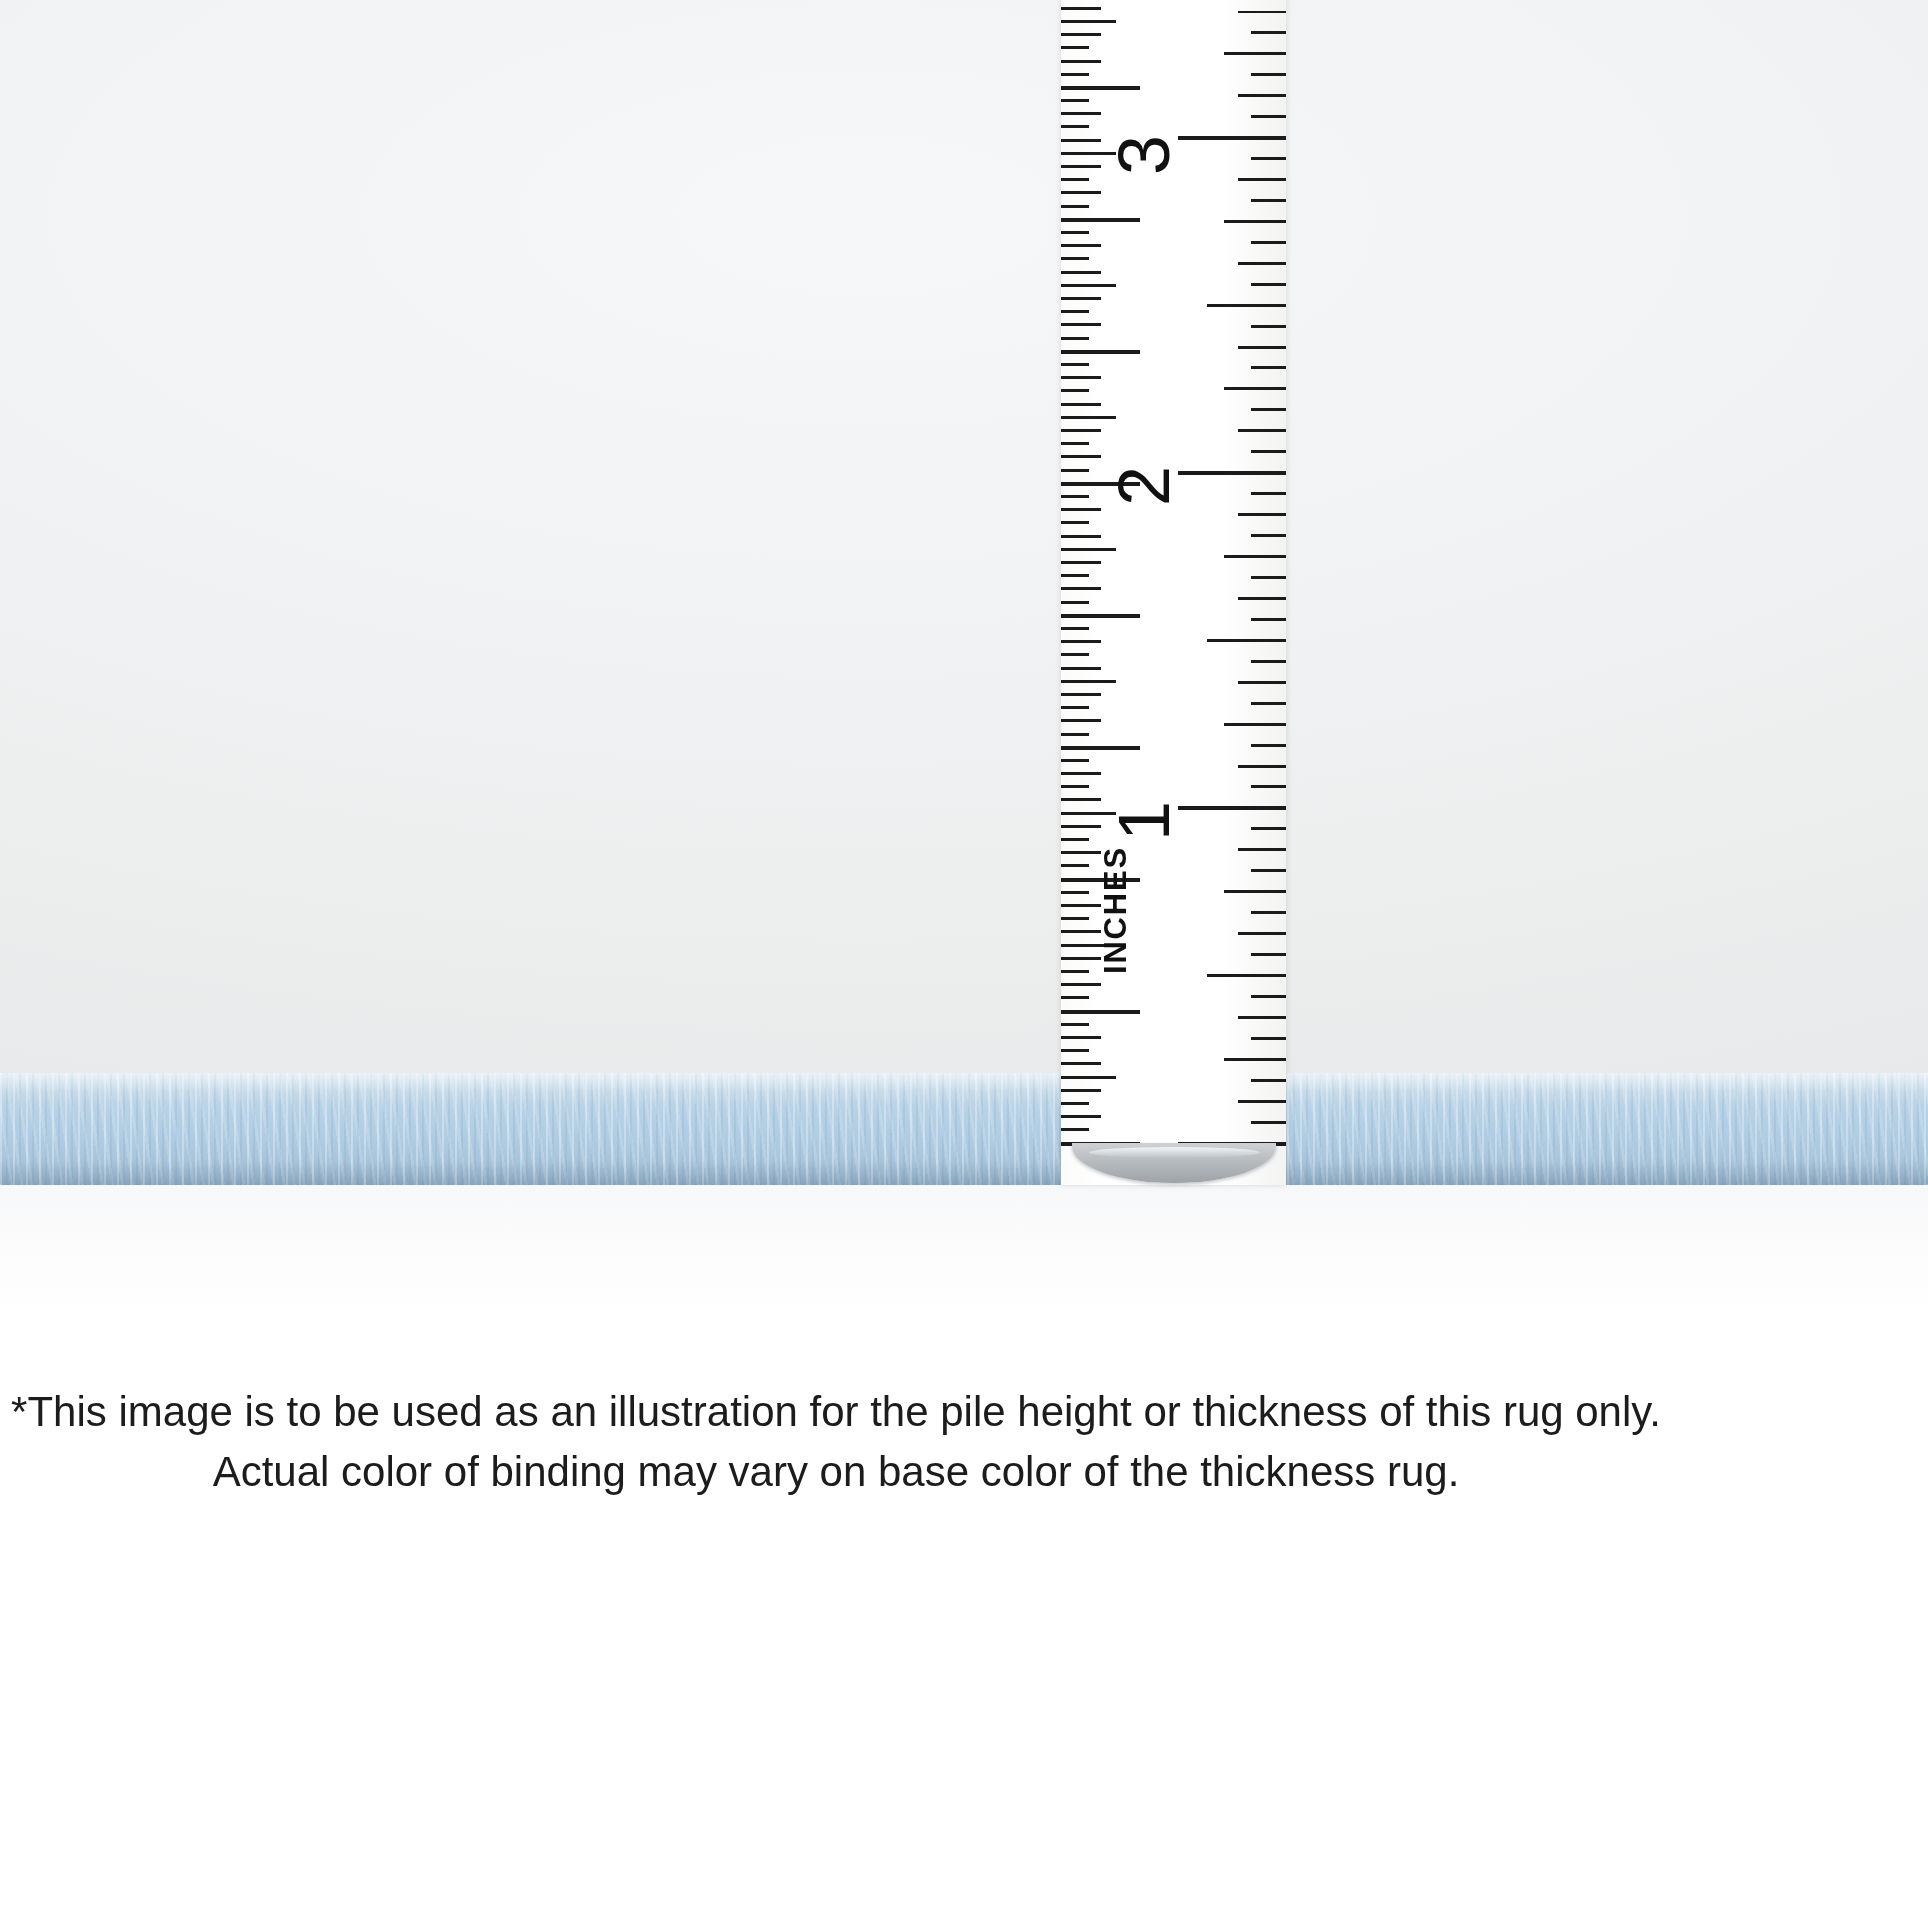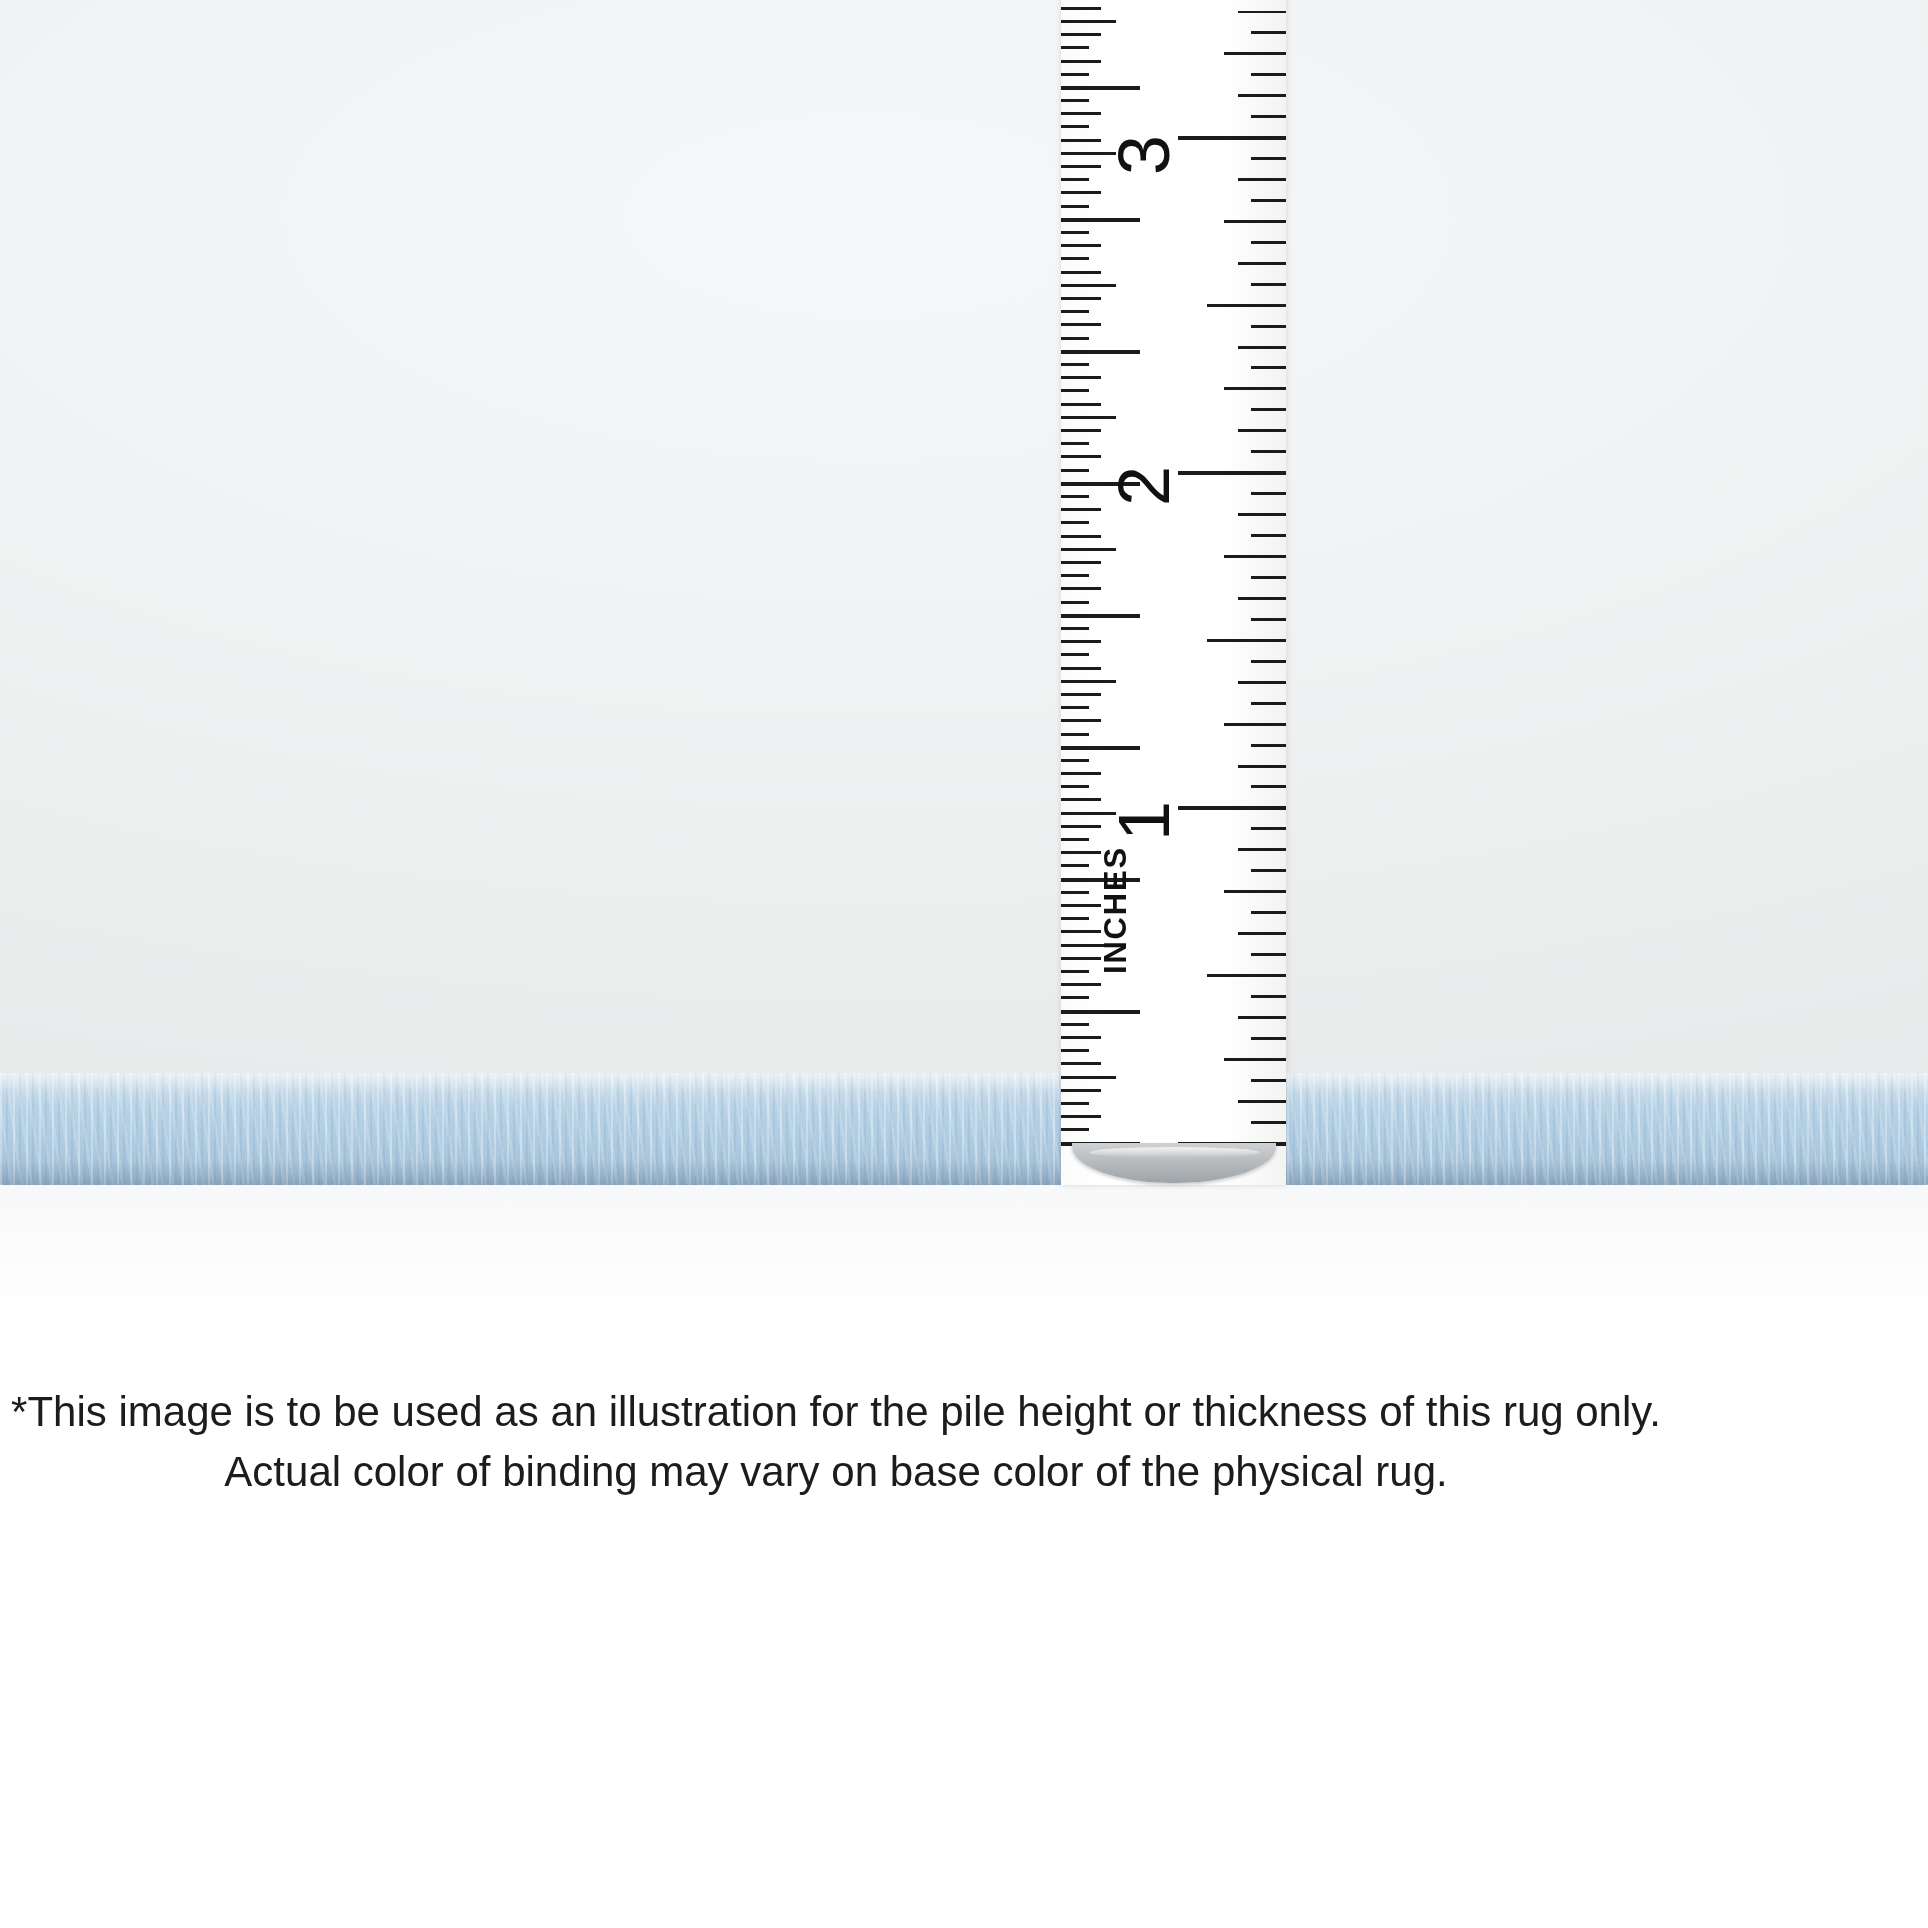--- a/index.html
+++ b/index.html
@@ -410,17 +410,17 @@
     </div>
 
     <div id="ruler-tip">
       <div class="tip-hl"></div>
     </div>
 
   </div>
 
   <div id="caption">
     <span class="line">*This image is to be used as an illustration for the pile height or thickness of this rug only.</span>
-    <span class="line">Actual color of binding may vary on base color of the physical rug.</span>
+    <span class="line">Actual color of binding may vary on base color of the thickness rug.</span>
   </div>
 
 </div>
 
 
 </body></html>

